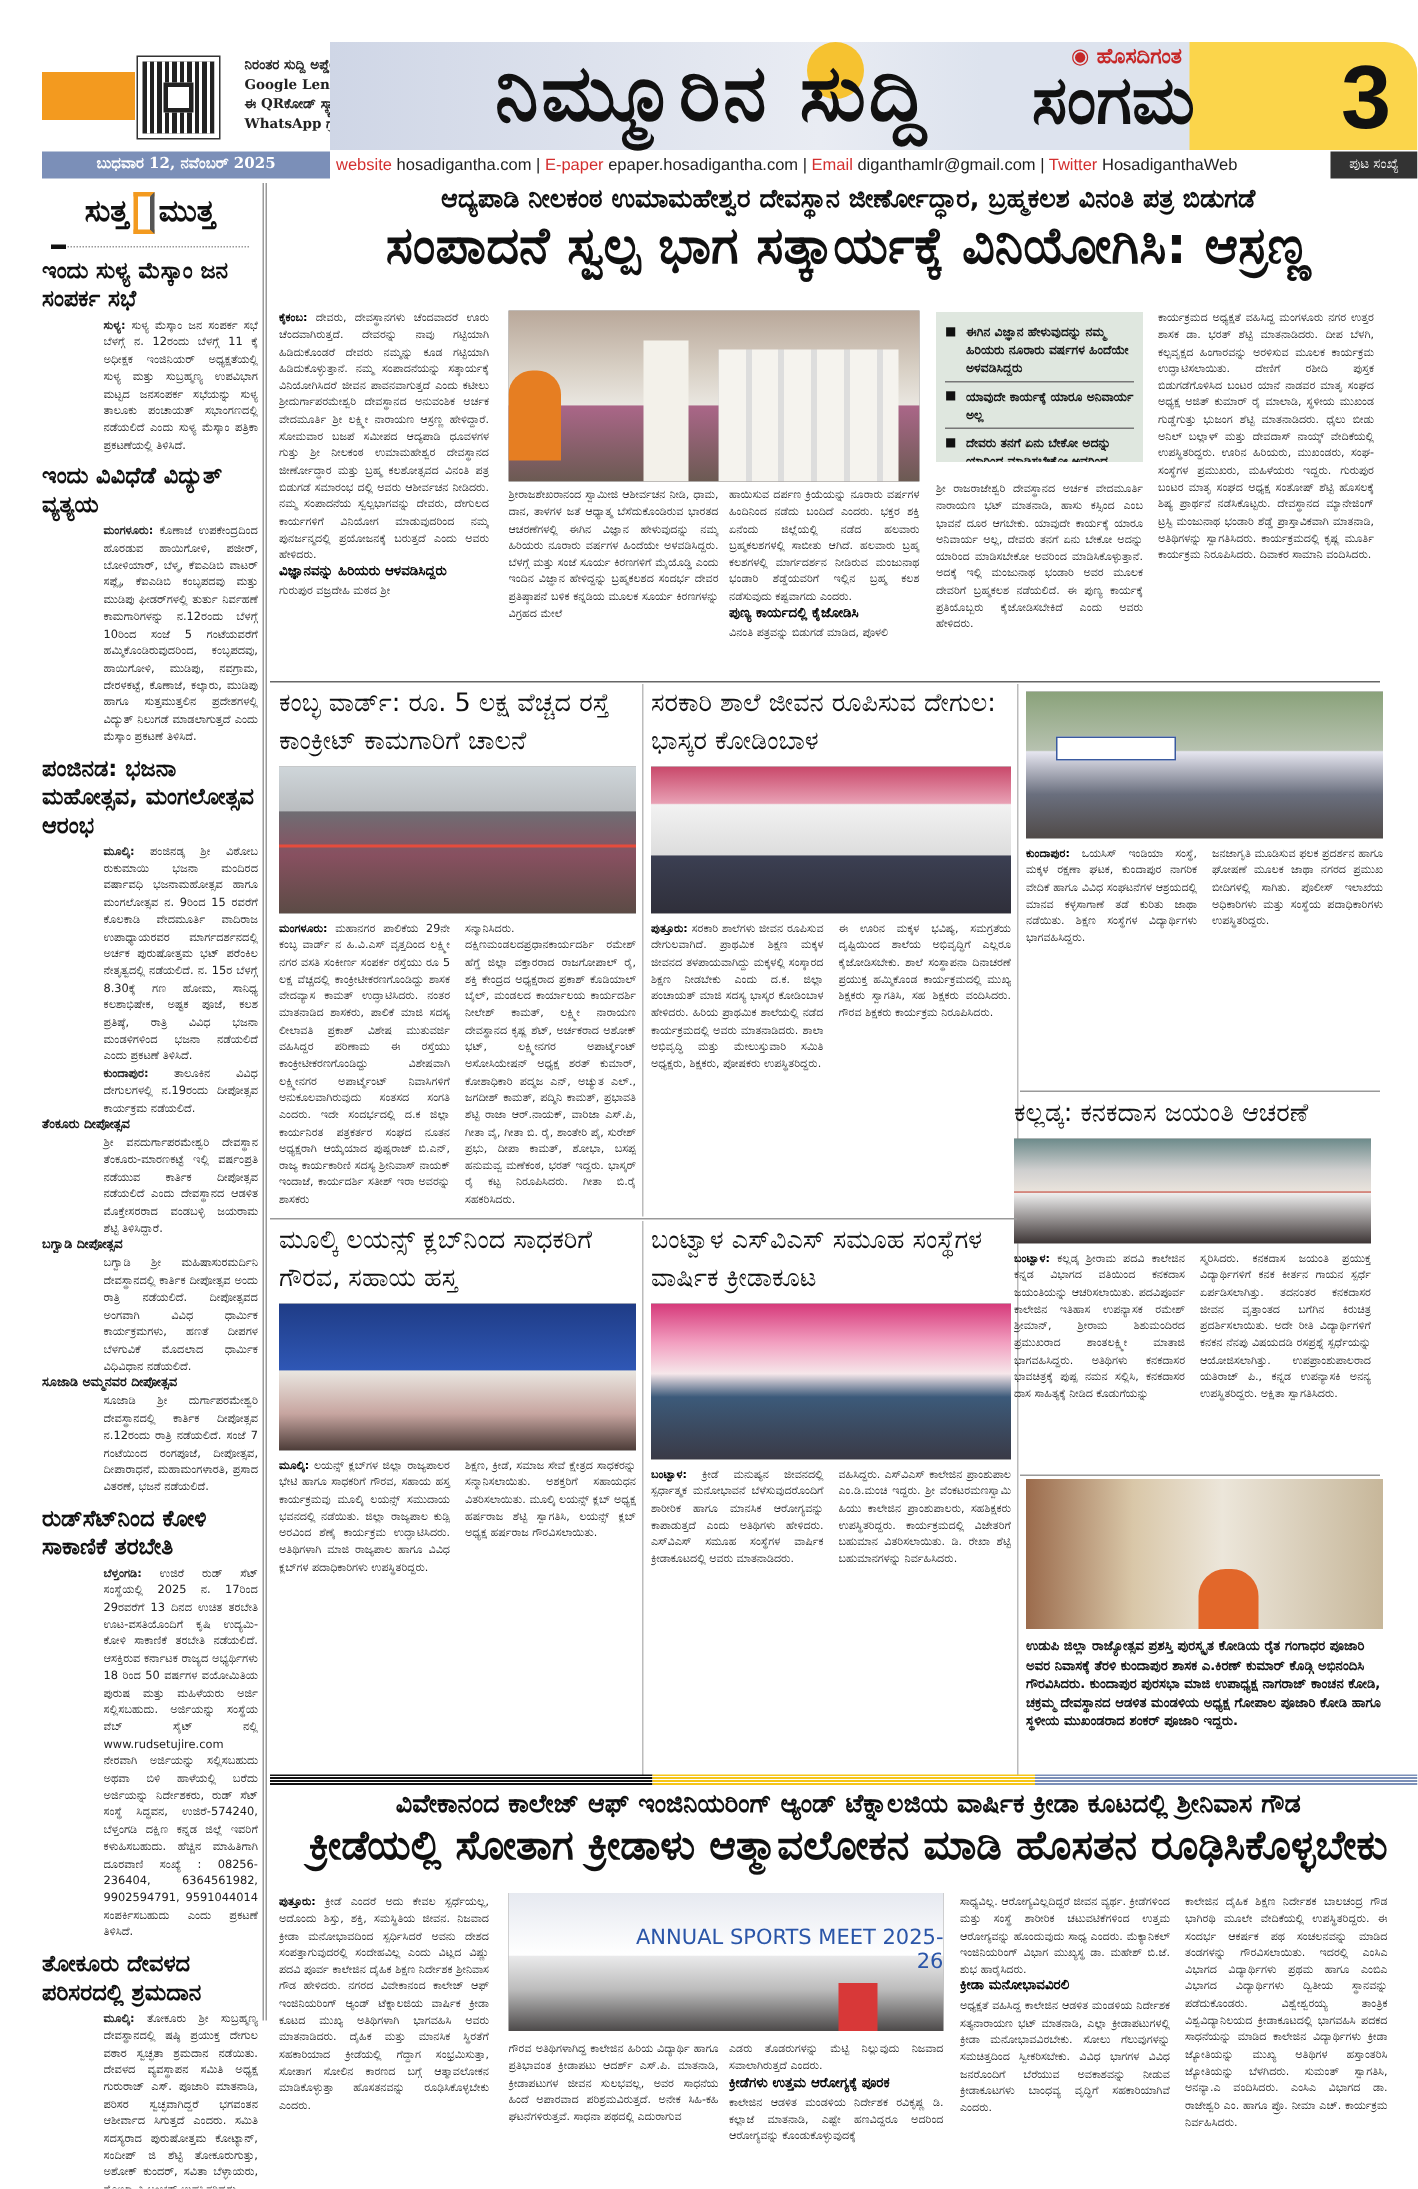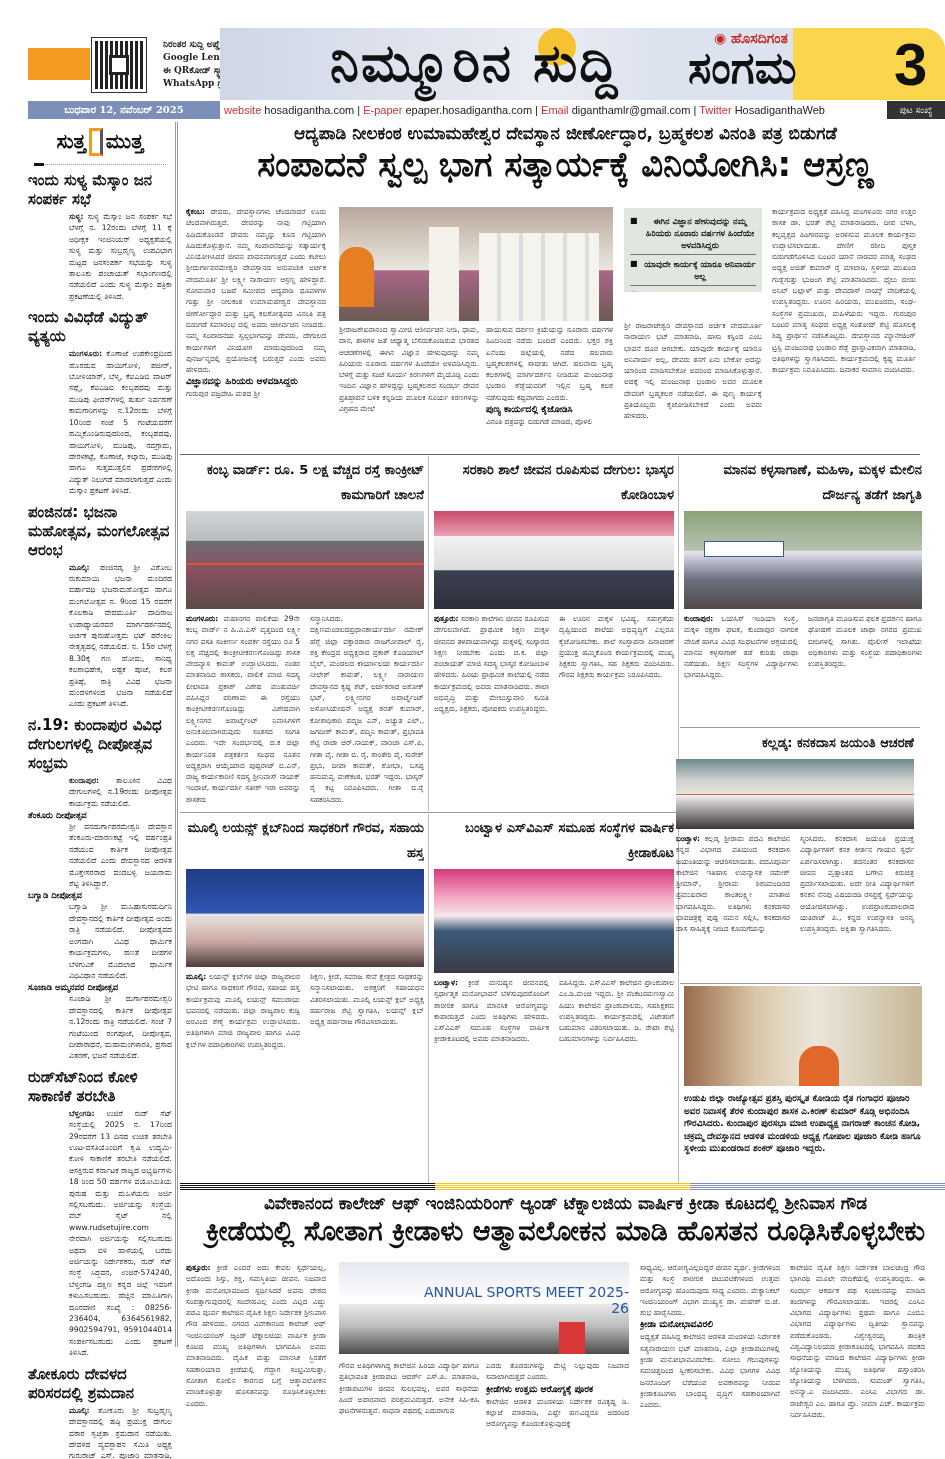--- a/index.html
+++ b/index.html
@@ -28,21 +28,21 @@
   .sutta .door { display:inline-block; width:14px; height:28px; border:3px solid #f39a1f; border-right-color:#555; vertical-align:middle; margin:0 3px; }
   .sutta-line { border-top:1px dotted #999; margin: 0 6px 4px; position:relative; }
   .sutta-line::before { content:""; position:absolute; left:0; top:-2px; width:10px; height:3px; background:#111; }
   .lhead { font-size:15px; font-weight:bold; line-height:19px; margin:6px 0 2px; }
   .lbody { font-size:7.6px; line-height:11.4px; color:#222; text-align:justify;margin-left:41px; }
   .lsub { font-size:8.5px; font-weight:bold; line-height:12px; }
 
   .region { position:absolute; overflow:hidden; }
   .kicker { font-size:17px; font-weight:bold; text-align:center; line-height:22px; white-space:nowrap; }
   .hl-big { font-size:34px; font-weight:bold; text-align:center; line-height:40px; white-space:nowrap; font-family:"DejaVu Sans",sans-serif; }
-  .hl { font-size:13px; font-weight:bold; text-align:right; line-height:25px; }
+  .hl { font-size:17px; font-weight:normal; text-align:left; line-height:25px; }
   .txt { font-size:7.4px; line-height:11.3px; color:#222; text-align:justify; }
   .txt b { color:#000; }
   .subhead { font-size:9px; font-weight:bold; line-height:13px; color:#000; }
   .photo { position:relative; background:#888; overflow:hidden; }
   .photo .ph { position:absolute; inset:0; }
   .vline { position:absolute; width:1px; background:#bbb; }
   .hline { position:absolute; height:1px; background:#999; }
   .boxquote { background:#dfe7df; padding:4px 6px; font-size:8.2px; line-height:12px; font-weight:bold; }
   .boxquote .qi { border-bottom:1px solid #777; padding:3px 0 3px 14px; position:relative; }
   .boxquote .qi:last-child { border-bottom:none; }
@@ -98,21 +98,20 @@
   </div>
   <div>
     <div class="lhead">ಇಂದು ವಿವಿಧೆಡೆ ವಿದ್ಯುತ್ ವ್ಯತ್ಯಯ</div>
     <div class="lbody"><b>ಮಂಗಳೂರು:</b> <span>ಕೊಣಾಜೆ ಉಪಕೇಂದ್ರದಿಂದ ಹೊರಡುವ ಹಾಯಿಗೋಳಿ, ಪಜೀರ್, ಬೋಳಿಯಾರ್, ಬೆಳ್ಮ, ಕೆಐಎಡಿಬಿ ವಾಟರ್ ಸಪ್ಲೈ, ಕೆಐಎಡಿಬಿ ಕಂಬ್ಳಪದವು ಮತ್ತು ಮುಡಿಪು ಫೀಡರ್‌ಗಳಲ್ಲಿ ತುರ್ತು ನಿರ್ವಹಣೆ ಕಾಮಗಾರಿಗಳನ್ನು ನ.12ರಂದು ಬೆಳಗ್ಗೆ 10ರಿಂದ ಸಂಜೆ 5 ಗಂಟೆಯವರೆಗೆ ಹಮ್ಮಿಕೊಂಡಿರುವುದರಿಂದ, ಕಂಬ್ಳಪದವು, ಹಾಯಿಗೋಳಿ, ಮುಡಿಪು, ನವಗ್ರಾಮ, ದೇರಳಕಟ್ಟೆ, ಕೊಣಾಜೆ, ಕಲ್ಕಾರು, ಮುಡಿಪು ಹಾಗೂ ಸುತ್ತಮುತ್ತಲಿನ ಪ್ರದೇಶಗಳಲ್ಲಿ ವಿದ್ಯುತ್ ನಿಲುಗಡೆ ಮಾಡಲಾಗುತ್ತದೆ ಎಂದು ಮೆಸ್ಕಾಂ ಪ್ರಕಟಣೆ ತಿಳಿಸಿದೆ.</span></div>
   </div>
   <div>
     <div class="lhead">ಪಂಜಿನಡ: ಭಜನಾ ಮಹೋತ್ಸವ, ಮಂಗಲೋತ್ಸವ ಆರಂಭ</div>
     <div class="lbody"><b>ಮೂಲ್ಕಿ:</b> <span>ಪಂಜಿನಡ್ಕ ಶ್ರೀ ವಿಠೋಬ ರುಕುಮಾಯಿ ಭಜನಾ ಮಂದಿರದ ವರ್ಷಾವಧಿ ಭಜನಾಮಹೋತ್ಸವ ಹಾಗೂ ಮಂಗಲೋತ್ಸವ ನ. 9ರಿಂದ 15 ರವರೆಗೆ ಕೊಲಕಾಡಿ ವೇದಮೂರ್ತಿ ವಾದಿರಾಜ ಉಪಾಧ್ಯಾಯರವರ ಮಾರ್ಗದರ್ಶನದಲ್ಲಿ ಅರ್ಚಕ ಪುರುಷೋತ್ತಮ ಭಟ್ ಪರೆಂಕಿಲ ನೇತೃತ್ವದಲ್ಲಿ ನಡೆಯಲಿದೆ. ನ. 15ರ ಬೆಳಗ್ಗೆ 8.30ಕ್ಕೆ ಗಣ ಹೋಮ, ಸಾನಿಧ್ಯ ಕಲಶಾಭಿಷೇಕ, ಅಷ್ಟಕ ಪೂಜೆ, ಕಲಶ ಪ್ರತಿಷ್ಠೆ, ರಾತ್ರಿ ವಿವಿಧ ಭಜನಾ ಮಂಡಳಿಗಳಿಂದ ಭಜನಾ ನಡೆಯಲಿದೆ ಎಂದು ಪ್ರಕಟಣೆ ತಿಳಿಸಿದೆ.</span></div>
   </div>
   <div>
-    <div class="lhead">ನ.19: ಕುಂದಾಪುರ ವಿವಿಧ ದೇಗುಲಗಳಲ್ಲಿ ದೀಪೋತ್ಸವ ಸಂಭ್ರಮ</div>
     <div class="lbody"><b>ಕುಂದಾಪುರ:</b> <span>ತಾಲೂಕಿನ ವಿವಿಧ ದೇಗುಲಗಳಲ್ಲಿ ನ.19ರಂದು ದೀಪೋತ್ಸವ ಕಾರ್ಯಕ್ರಮ ನಡೆಯಲಿದೆ.</span></div>
     <div class="lsub">ತೆಂಕೂರು ದೀಪೋತ್ಸವ</div>
     <div class="lbody">ಶ್ರೀ ವನದುರ್ಗಾಪರಮೇಶ್ವರಿ ದೇವಸ್ಥಾನ ತೆಂಕೂರು-ಮಾರಣಕಟ್ಟೆ ಇಲ್ಲಿ ವರ್ಷಂಪ್ರತಿ ನಡೆಯುವ ಕಾರ್ತಿಕ ದೀಪೋತ್ಸವ ನಡೆಯಲಿದೆ ಎಂದು ದೇವಸ್ಥಾನದ ಆಡಳಿತ ಮೊಕ್ತೇಸರರಾದ ವಂಡಬಳ್ಳಿ ಜಯರಾಮ ಶೆಟ್ಟಿ ತಿಳಿಸಿದ್ದಾರೆ.</div>
     <div class="lsub">ಬಗ್ವಾಡಿ ದೀಪೋತ್ಸವ</div>
     <div class="lbody">ಬಗ್ವಾಡಿ ಶ್ರೀ ಮಹಿಷಾಸುರಮರ್ದಿನಿ ದೇವಸ್ಥಾನದಲ್ಲಿ ಕಾರ್ತಿಕ ದೀಪೋತ್ಸವ ಅಂದು ರಾತ್ರಿ ನಡೆಯಲಿದೆ. ದೀಪೋತ್ಸವದ ಅಂಗವಾಗಿ ವಿವಿಧ ಧಾರ್ಮಿಕ ಕಾರ್ಯಕ್ರಮಗಳು, ಹಣತೆ ದೀಪಗಳ ಬೆಳಗುವಿಕೆ ಮೊದಲಾದ ಧಾರ್ಮಿಕ ವಿಧಿವಿಧಾನ ನಡೆಯಲಿದೆ.</div>
     <div class="lsub">ಸೂಜಾಡಿ ಅಮ್ಮನವರ ದೀಪೋತ್ಸವ</div>
     <div class="lbody">ಸೂಜಾಡಿ ಶ್ರೀ ದುರ್ಗಾಪರಮೇಶ್ವರಿ ದೇವಸ್ಥಾನದಲ್ಲಿ ಕಾರ್ತಿಕ ದೀಪೋತ್ಸವ ನ.12ರಂದು ರಾತ್ರಿ ನಡೆಯಲಿದೆ. ಸಂಜೆ 7 ಗಂಟೆಯಿಂದ ರಂಗಪೂಜೆ, ದೀಪೋತ್ಸವ, ದೀಪಾರಾಧನೆ, ಮಹಾಮಂಗಳಾರತಿ, ಪ್ರಸಾದ ವಿತರಣೆ, ಭಜನೆ ನಡೆಯಲಿದೆ.</div>
   </div>
   <div>
     <div class="lhead">ರುಡ್‌ಸೆಟ್‌ನಿಂದ ಕೋಳಿ ಸಾಕಾಣಿಕೆ ತರಬೇತಿ</div>
@@ -144,21 +143,21 @@
 
 <div class="region" style="left:339px; top:324px; width:140px; height:128px;">
   <div class="txt">ಶ್ರೀರಾಜಶೇಖರಾನಂದ ಸ್ವಾಮೀಜಿ ಆಶೀರ್ವಚನ ನೀಡಿ, ಧಾಮ, ದಾನ, ತಾಳಗಳ ಜತೆ ಆಧ್ಯಾತ್ಮ ಬೆಸೆದುಕೊಂಡಿರುವ ಭಾರತದ ಆಚರಣೆಗಳಲ್ಲಿ ಈಗಿನ ವಿಜ್ಞಾನ ಹೇಳುವುದನ್ನು ನಮ್ಮ ಹಿರಿಯರು ನೂರಾರು ವರ್ಷಗಳ ಹಿಂದೆಯೇ ಅಳವಡಿಸಿದ್ದರು. ಬೆಳಗ್ಗೆ ಮತ್ತು ಸಂಜೆ ಸೂರ್ಯ ಕಿರಣಗಳಿಗೆ ಮೈಯೊಡ್ಡಿ ಎಂದು ಇಂದಿನ ವಿಜ್ಞಾನ ಹೇಳಿದ್ದನ್ನು ಬ್ರಹ್ಮಕಲಶದ ಸಂದರ್ಭ ದೇವರ ಪ್ರತಿಷ್ಠಾಪನೆ ಬಳಿಕ ಕನ್ನಡಿಯ ಮೂಲಕ ಸೂರ್ಯ ಕಿರಣಗಳನ್ನು ವಿಗ್ರಹದ ಮೇಲೆ</div>
 </div>
 <div class="region" style="left:486px; top:324px; width:127px; height:128px;">
   <div class="txt">ಹಾಯಿಸುವ ದರ್ಪಣ ಕ್ರಿಯೆಯನ್ನು ನೂರಾರು ವರ್ಷಗಳ ಹಿಂದಿನಿಂದ ನಡೆದು ಬಂದಿದೆ ಎಂದರು. ಭಕ್ತರ ಶಕ್ತಿ ಏನೆಂದು ಜಿಲ್ಲೆಯಲ್ಲಿ ನಡೆದ ಹಲವಾರು ಬ್ರಹ್ಮಕಲಶಗಳಲ್ಲಿ ಸಾಬೀತು ಆಗಿದೆ. ಹಲವಾರು ಬ್ರಹ್ಮ ಕಲಶಗಳಲ್ಲಿ ಮಾರ್ಗದರ್ಶನ ನೀಡಿರುವ ಮಂಜುನಾಥ ಭಂಡಾರಿ ಶೆಡ್ಡೆಯವರಿಗೆ ಇಲ್ಲಿನ ಬ್ರಹ್ಮ ಕಲಶ ನಡೆಸುವುದು ಕಷ್ಟವಾಗದು ಎಂದರು.</div>
   <div class="subhead">ಪುಣ್ಯ ಕಾರ್ಯದಲ್ಲಿ ಕೈಜೋಡಿಸಿ</div>
   <div class="txt">ವಿನಂತಿ ಪತ್ರವನ್ನು ಬಿಡುಗಡೆ ಮಾಡಿದ, ಪೊಳಲಿ</div>
 </div>
 
-<div class="region" style="left:624px; top:208px; width:138px; height:84px;text-align:center;">
+<div class="region" style="left:624px; top:208px; width:138px; height:100px;">
   <div class="boxquote">
     <div class="qi">ಈಗಿನ ವಿಜ್ಞಾನ ಹೇಳುವುದನ್ನು ನಮ್ಮ ಹಿರಿಯರು ನೂರಾರು ವರ್ಷಗಳ ಹಿಂದೆಯೇ ಅಳವಡಿಸಿದ್ದರು</div>
     <div class="qi">ಯಾವುದೇ ಕಾರ್ಯಕ್ಕೆ ಯಾರೂ ಅನಿವಾರ್ಯ ಅಲ್ಲ</div>
     <div class="qi">ದೇವರು ತನಗೆ ಏನು ಬೇಕೋ ಅದನ್ನು ಯಾರಿಂದ ಮಾಡಿಸಬೇಕೋ ಅವರಿಂದ ಮಾಡಿಸಿಕೊಳ್ಳುತ್ತಾನೆ</div>
   </div>
 </div>
 <div class="region" style="left:624px; top:320px; width:138px; height:132px;">
   <div class="txt">ಶ್ರೀ ರಾಜರಾಜೇಶ್ವರಿ ದೇವಸ್ಥಾನದ ಅರ್ಚಕ ವೇದಮೂರ್ತಿ ನಾರಾಯಣ ಭಟ್ ಮಾತನಾಡಿ, ಹಾಸು ಕಸ್ಸಿಂದ ಎಂಬ ಭಾವನೆ ದೂರ ಆಗಬೇಕು. ಯಾವುದೇ ಕಾರ್ಯಕ್ಕೆ ಯಾರೂ ಅನಿವಾರ್ಯ ಅಲ್ಲ, ದೇವರು ತನಗೆ ಏನು ಬೇಕೋ ಅದನ್ನು ಯಾರಿಂದ ಮಾಡಿಸಬೇಕೋ ಅವರಿಂದ ಮಾಡಿಸಿಕೊಳ್ಳುತ್ತಾನೆ. ಅದಕ್ಕೆ ಇಲ್ಲಿ ಮಂಜುನಾಥ ಭಂಡಾರಿ ಅವರ ಮೂಲಕ ದೇವರಿಗೆ ಬ್ರಹ್ಮಕಲಶ ನಡೆಯಲಿದೆ. ಈ ಪುಣ್ಯ ಕಾರ್ಯಕ್ಕೆ ಪ್ರತಿಯೊಬ್ಬರು ಕೈಜೋಡಿಸಬೇಕಿದೆ ಎಂದು ಅವರು ಹೇಳಿದರು.</div>
 </div>
 <div class="region" style="left:772px; top:206px; width:144px; height:246px;">
@@ -187,21 +186,20 @@
   <div class="photo" style="height:98px; margin:4px 0;">
     <div class="ph" style="background:linear-gradient(180deg,#c9486a 0%,#e8a0b4 25%,#f2f2f2 26%,#ddd 60%,#3b3f52 61%,#2f2f3a 100%);"></div>
   </div>
   <div class="cols2">
     <div class="txt"><b>ಪುತ್ತೂರು:</b> <span>ಸರಕಾರಿ ಶಾಲೆಗಳು ಜೀವನ ರೂಪಿಸುವ ದೇಗುಲವಾಗಿದೆ. ಪ್ರಾಥಮಿಕ ಶಿಕ್ಷಣ ಮಕ್ಕಳ ಜೀವನದ ತಳಪಾಯವಾಗಿದ್ದು ಮಕ್ಕಳಲ್ಲಿ ಸಂಸ್ಕಾರದ ಶಿಕ್ಷಣ ನೀಡಬೇಕು ಎಂದು ದ.ಕ. ಜಿಲ್ಲಾ ಪಂಚಾಯತ್ ಮಾಜಿ ಸದಸ್ಯ ಭಾಸ್ಕರ ಕೋಡಿಂಬಾಳ ಹೇಳಿದರು. ಹಿರಿಯ ಪ್ರಾಥಮಿಕ ಶಾಲೆಯಲ್ಲಿ ನಡೆದ ಕಾರ್ಯಕ್ರಮದಲ್ಲಿ ಅವರು ಮಾತನಾಡಿದರು. ಶಾಲಾ ಅಭಿವೃದ್ಧಿ ಮತ್ತು ಮೇಲುಸ್ತುವಾರಿ ಸಮಿತಿ ಅಧ್ಯಕ್ಷರು, ಶಿಕ್ಷಕರು, ಪೋಷಕರು ಉಪಸ್ಥಿತರಿದ್ದರು.</span></div>
     <div class="txt">ಈ ಊರಿನ ಮಕ್ಕಳ ಭವಿಷ್ಯ, ಸಮಗ್ರತೆಯ ದೃಷ್ಟಿಯಿಂದ ಶಾಲೆಯ ಅಭಿವೃದ್ಧಿಗೆ ಎಲ್ಲರೂ ಕೈಜೋಡಿಸಬೇಕು. ಶಾಲೆ ಸಂಸ್ಥಾಪನಾ ದಿನಾಚರಣೆ ಪ್ರಯುಕ್ತ ಹಮ್ಮಿಕೊಂಡ ಕಾರ್ಯಕ್ರಮದಲ್ಲಿ ಮುಖ್ಯ ಶಿಕ್ಷಕರು ಸ್ವಾಗತಿಸಿ, ಸಹ ಶಿಕ್ಷಕರು ವಂದಿಸಿದರು. ಗೌರವ ಶಿಕ್ಷಕರು ಕಾರ್ಯಕ್ರಮ ನಿರೂಪಿಸಿದರು.</div>
   </div>
 </div>
 
 <div class="region" style="left:684px; top:457px; width:238px; height:265px;">
-  <div class="hl">ಮಾನವ ಕಳ್ಳಸಾಗಾಣೆ, ಮಹಿಳಾ, ಮಕ್ಕಳ ಮೇಲಿನ ದೌರ್ಜನ್ಯ ತಡೆಗೆ ಜಾಗೃತಿ</div>
   <div class="photo" style="height:98px; margin:4px 0;">
     <div class="ph" style="background:linear-gradient(180deg,#8aa27a 0%,#b7c2b0 40%,#e6e6f0 41%,#6a6f7e 70%,#504a48 100%);"></div>
     <div style="position:absolute;left:20px;top:30px;width:80px;height:16px;background:#fff;border:1px solid #3a5aa0;"></div>
   </div>
   <div class="cols2">
     <div class="txt"><b>ಕುಂದಾಪುರ:</b> <span>ಒಯಸಿಸ್ ಇಂಡಿಯಾ ಸಂಸ್ಥೆ, ಮಕ್ಕಳ ರಕ್ಷಣಾ ಘಟಕ, ಕುಂದಾಪುರ ನಾಗರಿಕ ವೇದಿಕೆ ಹಾಗೂ ವಿವಿಧ ಸಂಘಟನೆಗಳ ಆಶ್ರಯದಲ್ಲಿ ಮಾನವ ಕಳ್ಳಸಾಗಾಣೆ ತಡೆ ಕುರಿತು ಜಾಥಾ ನಡೆಯಿತು. ಶಿಕ್ಷಣ ಸಂಸ್ಥೆಗಳ ವಿದ್ಯಾರ್ಥಿಗಳು ಭಾಗವಹಿಸಿದ್ದರು.</span></div>
     <div class="txt">ಜನಜಾಗೃತಿ ಮೂಡಿಸುವ ಫಲಕ ಪ್ರದರ್ಶನ ಹಾಗೂ ಘೋಷಣೆ ಮೂಲಕ ಜಾಥಾ ನಗರದ ಪ್ರಮುಖ ಬೀದಿಗಳಲ್ಲಿ ಸಾಗಿತು. ಪೊಲೀಸ್ ಇಲಾಖೆಯ ಅಧಿಕಾರಿಗಳು ಮತ್ತು ಸಂಸ್ಥೆಯ ಪದಾಧಿಕಾರಿಗಳು ಉಪಸ್ಥಿತರಿದ್ದರು.</div>
   </div>
 </div>
 

